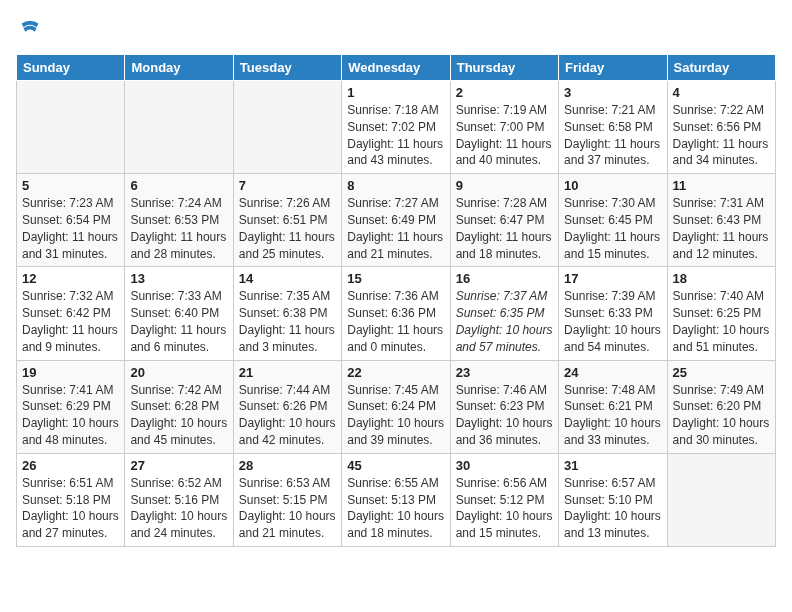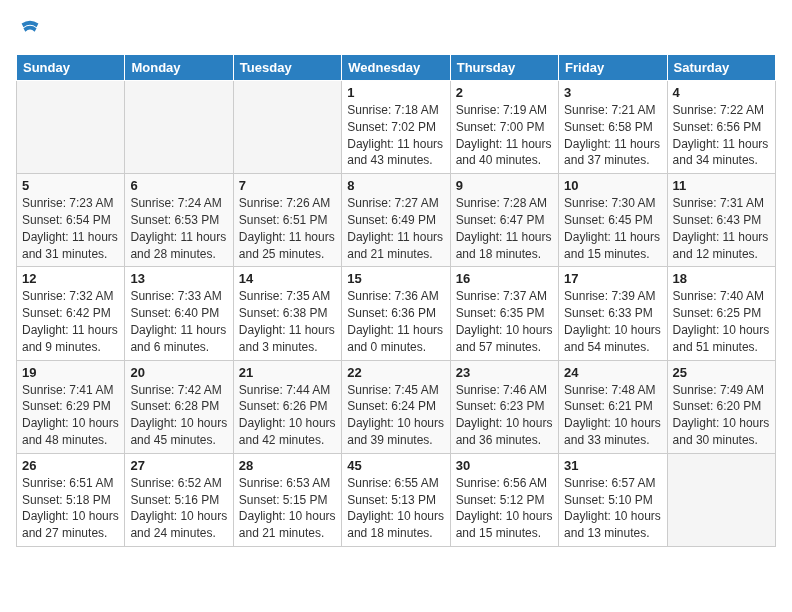--- a/index.html
+++ b/index.html
@@ -226,21 +226,21 @@
         </td>
         <td>
           <div class="day-num">15</div>
           <div class="day-info" style="white-space: pre-line;">Sunrise: 7:36 AM
 Sunset: 6:36 PM
 Daylight: 11 hours
 and 0 minutes.</div>
         </td>
         <td>
           <div class="day-num">16</div>
-          <div class="day-info" style="white-space: pre-line;">Sunrise: 7:37 AM
+          <div class="day-info" style="white-space: pre-line; font-style: italic;">Sunrise: 7:37 AM
 Sunset: 6:35 PM
 Daylight: 10 hours
 and 57 minutes.</div>
         </td>
         <td>
           <div class="day-num">17</div>
           <div class="day-info" style="white-space: pre-line;">Sunrise: 7:39 AM
 Sunset: 6:33 PM
 Daylight: 10 hours
 and 54 minutes.</div>

